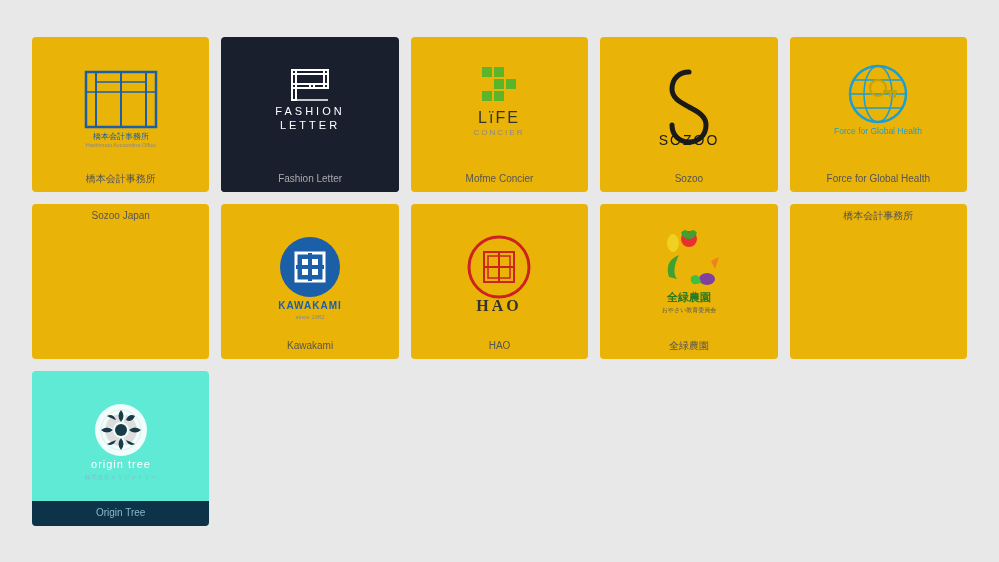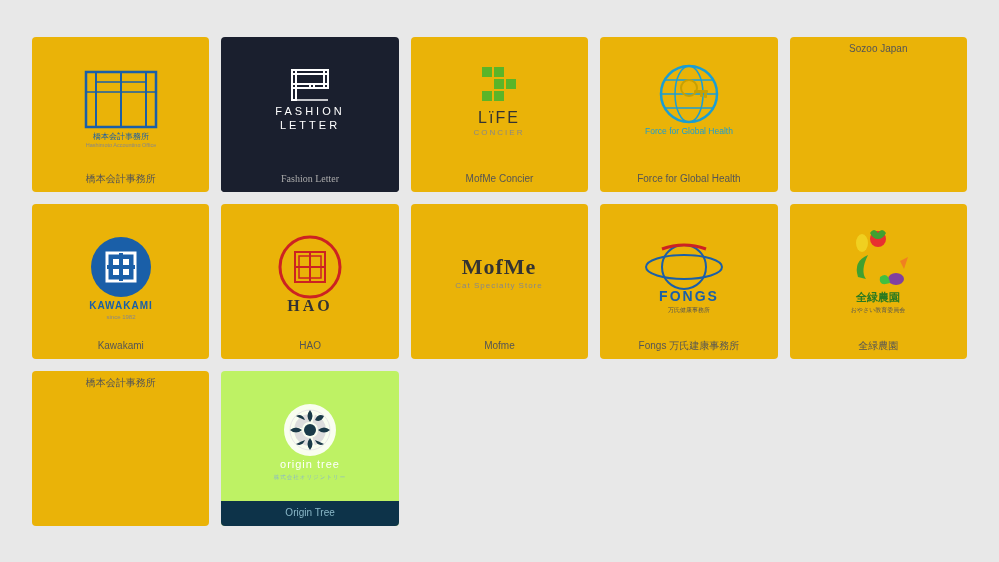--- a/index.html
+++ b/index.html
@@ -24,21 +24,21 @@
       border-radius: 4px;
       display: flex;
       flex-direction: column;
       align-items: center;
       overflow: hidden;
     }
     .logo-card.dark {
       background: #1a1f2e;
     }
     .logo-card.teal {
-      background: #bef264;
+      background: #5eead4;
     }
     .logo-image-area {
       width: 100%;
       height: 130px;
       display: flex;
       align-items: center;
       justify-content: center;
       position: relative;
     }
     .logo-label {
@@ -77,41 +77,53 @@
         <rect x="42" y="18" width="36" height="4" fill="none" stroke="white" stroke-width="2"></rect>
         <rect x="42" y="18" width="4" height="30" fill="none" stroke="white" stroke-width="2"></rect>
         <rect x="42" y="32" width="22" height="4" fill="none" stroke="white" stroke-width="2"></rect>
         <rect x="74" y="18" width="4" height="18" fill="none" stroke="white" stroke-width="2"></rect>
         <rect x="60" y="32" width="18" height="4" fill="none" stroke="white" stroke-width="2"></rect>
         <line x1="42" y1="48" x2="78" y2="48" stroke="white" stroke-width="1.5"></line>
         <text x="60" y="63" text-anchor="middle" font-size="11" fill="white" font-family="sans-serif" letter-spacing="3" font-weight="300">FASHION</text>
         <text x="60" y="77" text-anchor="middle" font-size="11" fill="white" font-family="sans-serif" letter-spacing="3" font-weight="300">LETTER</text>
       </svg>
     </div>
-    <div class="logo-label" style="color:#aaa; background:#1a1f2e; width:100%;font-family:Liberation Serif, serif;">Fashion Letter</div>
+    <div class="logo-label" style="color:#aaa; background:#1a1f2e; width:100%;">Fashion Letter</div>
   </div>
 
   <div class="logo-card">
     <div class="logo-image-area">
       <svg width="110" height="90" viewBox="0 0 110 90">
 
         <rect x="38" y="10" width="10" height="10" fill="#5ab528"></rect>
         <rect x="50" y="10" width="10" height="10" fill="#5ab528"></rect>
         <rect x="50" y="22" width="10" height="10" fill="#5ab528"></rect>
         <rect x="38" y="34" width="10" height="10" fill="#5ab528"></rect>
         <rect x="50" y="34" width="10" height="10" fill="#5ab528"></rect>
         <rect x="62" y="22" width="10" height="10" fill="#5ab528"></rect>
 
         <text x="55" y="66" text-anchor="middle" font-size="16" fill="#333" font-family="sans-serif" font-weight="300" letter-spacing="2">LïFE</text>
         <text x="55" y="78" text-anchor="middle" font-size="8" fill="#888" font-family="sans-serif" letter-spacing="2">CONCIER</text>
       </svg>
     </div>
-    <div class="logo-label">MofMe Concier</div>
-  </div>
-
+    <div class="logo-label">Mofme Concier</div>
+  </div>
+
+  <div class="logo-card">
+    <div class="logo-image-area">
+      <svg width="110" height="90" viewBox="0 0 110 90">
+
+        <path d="M55,15 C45,15 38,22 38,32 C38,42 48,46 55,50 C62,54 72,58 72,68 C72,78 65,85 55,85 C45,85 38,78 38,68" fill="none" stroke="#1a1a1a" stroke-width="5" stroke-linecap="round"></path>
+        <text x="55" y="78" text-anchor="middle" font-size="0" fill="none">SOZOO</text>
+
+        <text x="55" y="88" text-anchor="middle" font-size="14" fill="#1a1a1a" font-family="sans-serif" letter-spacing="2" font-weight="400">SOZOO</text>
+      </svg>
+    </div>
+    <div class="logo-label">Sozoo</div>
+  </div>
 
   <div class="logo-card">
     <div class="logo-image-area">
       <svg width="120" height="100" viewBox="0 0 120 100">
 
         <circle cx="60" cy="42" r="28" fill="none" stroke="#1a9ed4" stroke-width="2.5"></circle>
         <ellipse cx="60" cy="42" rx="14" ry="28" fill="none" stroke="#1a9ed4" stroke-width="1.5"></ellipse>
         <line x1="32" y1="42" x2="88" y2="42" stroke="#1a9ed4" stroke-width="1.5"></line>
         <line x1="36" y1="28" x2="84" y2="28" stroke="#1a9ed4" stroke-width="1.5"></line>
         <line x1="36" y1="56" x2="84" y2="56" stroke="#1a9ed4" stroke-width="1.5"></line>
@@ -155,44 +167,22 @@
         <rect x="40" y="33" width="30" height="30" fill="none" stroke="#cc2222" stroke-width="2"></rect>
         <rect x="44" y="37" width="22" height="22" fill="none" stroke="#cc2222" stroke-width="1.5"></rect>
         <line x1="55" y1="33" x2="55" y2="63" stroke="#cc2222" stroke-width="2"></line>
         <line x1="40" y1="48" x2="70" y2="48" stroke="#cc2222" stroke-width="2"></line>
         <text x="55" y="92" text-anchor="middle" font-size="16" fill="#333" font-family="serif" font-weight="700" letter-spacing="3">HAO</text>
       </svg>
     </div>
     <div class="logo-label">HAO</div>
   </div>
 
-  <div class="logo-card">
-    <div class="logo-image-area">
-      <svg width="130" height="90" viewBox="0 0 130 90">
-        <text x="65" y="50" text-anchor="middle" font-size="22" fill="#333" font-family="Georgia, serif" font-weight="700" letter-spacing="1">MofMe</text>
-        <text x="65" y="64" text-anchor="middle" font-size="8" fill="#888" font-family="sans-serif" letter-spacing="1">Cat Specialty Store</text>
-      </svg>
-    </div>
-    <div class="logo-label">Mofme</div>
-  </div>
-
-
-  <div class="logo-card">
-    <div class="logo-image-area">
-      <svg width="120" height="100" viewBox="0 0 120 100">
-
-        <circle cx="55" cy="48" r="22" fill="none" stroke="#1a5fa8" stroke-width="2"></circle>
-        <ellipse cx="55" cy="48" rx="38" ry="12" fill="none" stroke="#1a5fa8" stroke-width="2"></ellipse>
-        <path d="M33,30 Q55,22 77,30" fill="none" stroke="#cc2222" stroke-width="3"></path>
-        <text x="60" y="82" text-anchor="middle" font-size="14" fill="#1a5fa8" font-family="sans-serif" font-weight="700" letter-spacing="2">FONGS</text>
-        <text x="60" y="93" text-anchor="middle" font-size="6" fill="#555" font-family="sans-serif">万氏健康事務所</text>
-      </svg>
-    </div>
-    <div class="logo-label">Fongs 万氏建康事務所</div>
-  </div>
+
+
 
   <div class="logo-card">
     <div class="logo-image-area">
       <svg width="120" height="100" viewBox="0 0 120 100">
 
         <circle cx="60" cy="42" r="28" fill="none"></circle>
 
         <circle cx="60" cy="20" r="8" fill="#e83030"></circle>
 
         <path d="M82,42 L90,38 L86,50Z" fill="#f08020"></path>

